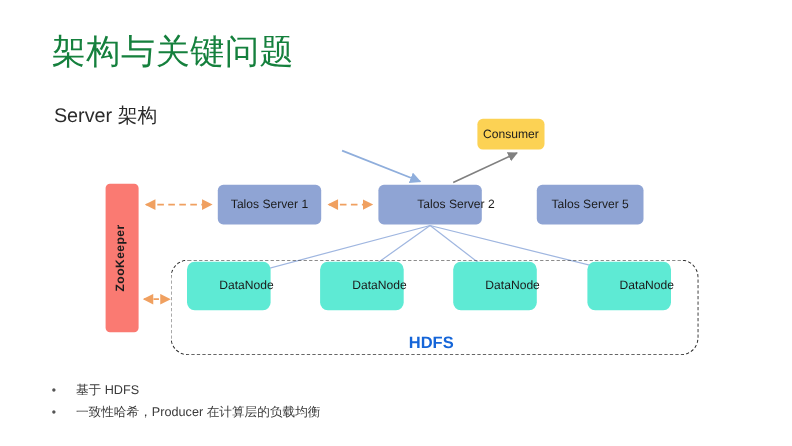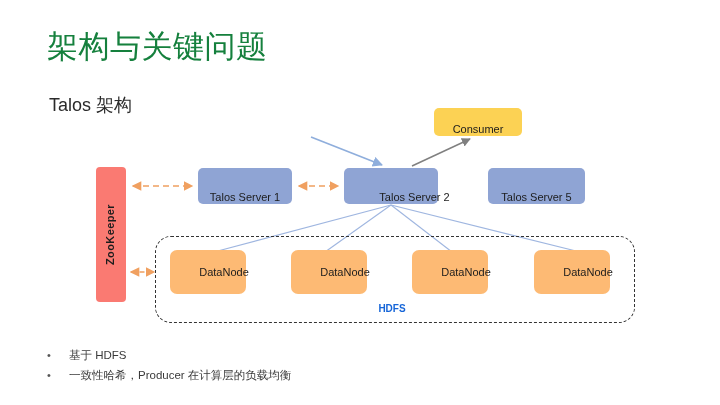--- a/index.html
+++ b/index.html
@@ -69,50 +69,48 @@
     color: #1c1c1c;
     border-radius: 5px;
     white-space: nowrap;
   }
 
   .n-producer {
     left: 269px; top: 108px; width: 85px; height: 28px;
     background: #A9CF8D;
   }
   .n-consumer {
-    left: 434px; top: 108px; width: 88px; height: 28px;
+    left: 434px; top: 108px; width: 61px; height: 28px;
     background: #FCD254;
-    align-items: flex-end;
   }
 
   .n-server {
     height: 36px;
     background: #8FA4D4;
-    align-items: flex-end;
   }
   .n-server1 { left: 198px; top: 168px; width: 94px; }
   .n-server2 { left: 344px; top: 168px; width: 94px; padding-left: 47px; }
   .n-server3 { left: 488px; top: 168px; width: 97px; }
 
   .n-zookeeper {
     left: 96px; top: 167px; width: 30px; height: 135px;
     background: #FA7A72;
     border-radius: 4px;
     font-weight: bold;
     font-size: 11px;
     letter-spacing: 0.4px;
   }
   .n-zookeeper .vtext {
     transform: rotate(-90deg);
     white-space: nowrap;
   }
 
   .n-datanode {
-    top: 250px; width: 76px; height: 44px;
-    background: #fdba74;
+    top: 238px; width: 76px; height: 44px;
+    background: #5eead4;
     border-radius: 7px;
     font-size: 11px;
     padding-left: 32px;
   }
   .dn1 { left: 170px; }
   .dn2 { left: 291px; }
   .dn3 { left: 412px; }
   .dn4 { left: 534px; }
 
   
@@ -126,21 +124,21 @@
     border: 1.6px dashed #333333;
     border-radius: 16px;
     background: transparent;
   }
   #hdfs-label {
     position: absolute;
     left: 355px;
     top: 303px;
     width: 74px;
     text-align: center;
-    font-size: 10px;
+    font-size: 15px;
     font-weight: bold;
     color: #1565D8;
   }
 
   
   #bullets {
     position: absolute;
     left: 47px;
     top: 345px;
     width: 500px;
@@ -160,21 +158,21 @@
     font-size: 11px;
     line-height: 20px;
   }
 </style>
 </head>
 <body>
 
 <div id="slide">
 
   <div id="title">架构与关键问题</div>
-  <div id="subtitle">Talos 架构</div>
+  <div id="subtitle">Server 架构</div>
 
   <div id="diagram">
 
     <svg id="wires" viewBox="0 0 720 405" xmlns="http://www.w3.org/2000/svg">
       <defs>
         <marker id="ahBlue" markerWidth="7" markerHeight="7" refX="5.4" refY="3" orient="auto">
           <path d="M0,0 L6,3 L0,6 z" fill="#8FAEDC"></path>
         </marker>
         <marker id="ahGray" markerWidth="7" markerHeight="7" refX="5.4" refY="3" orient="auto">
           <path d="M0,0 L6,3 L0,6 z" fill="#808080"></path>

